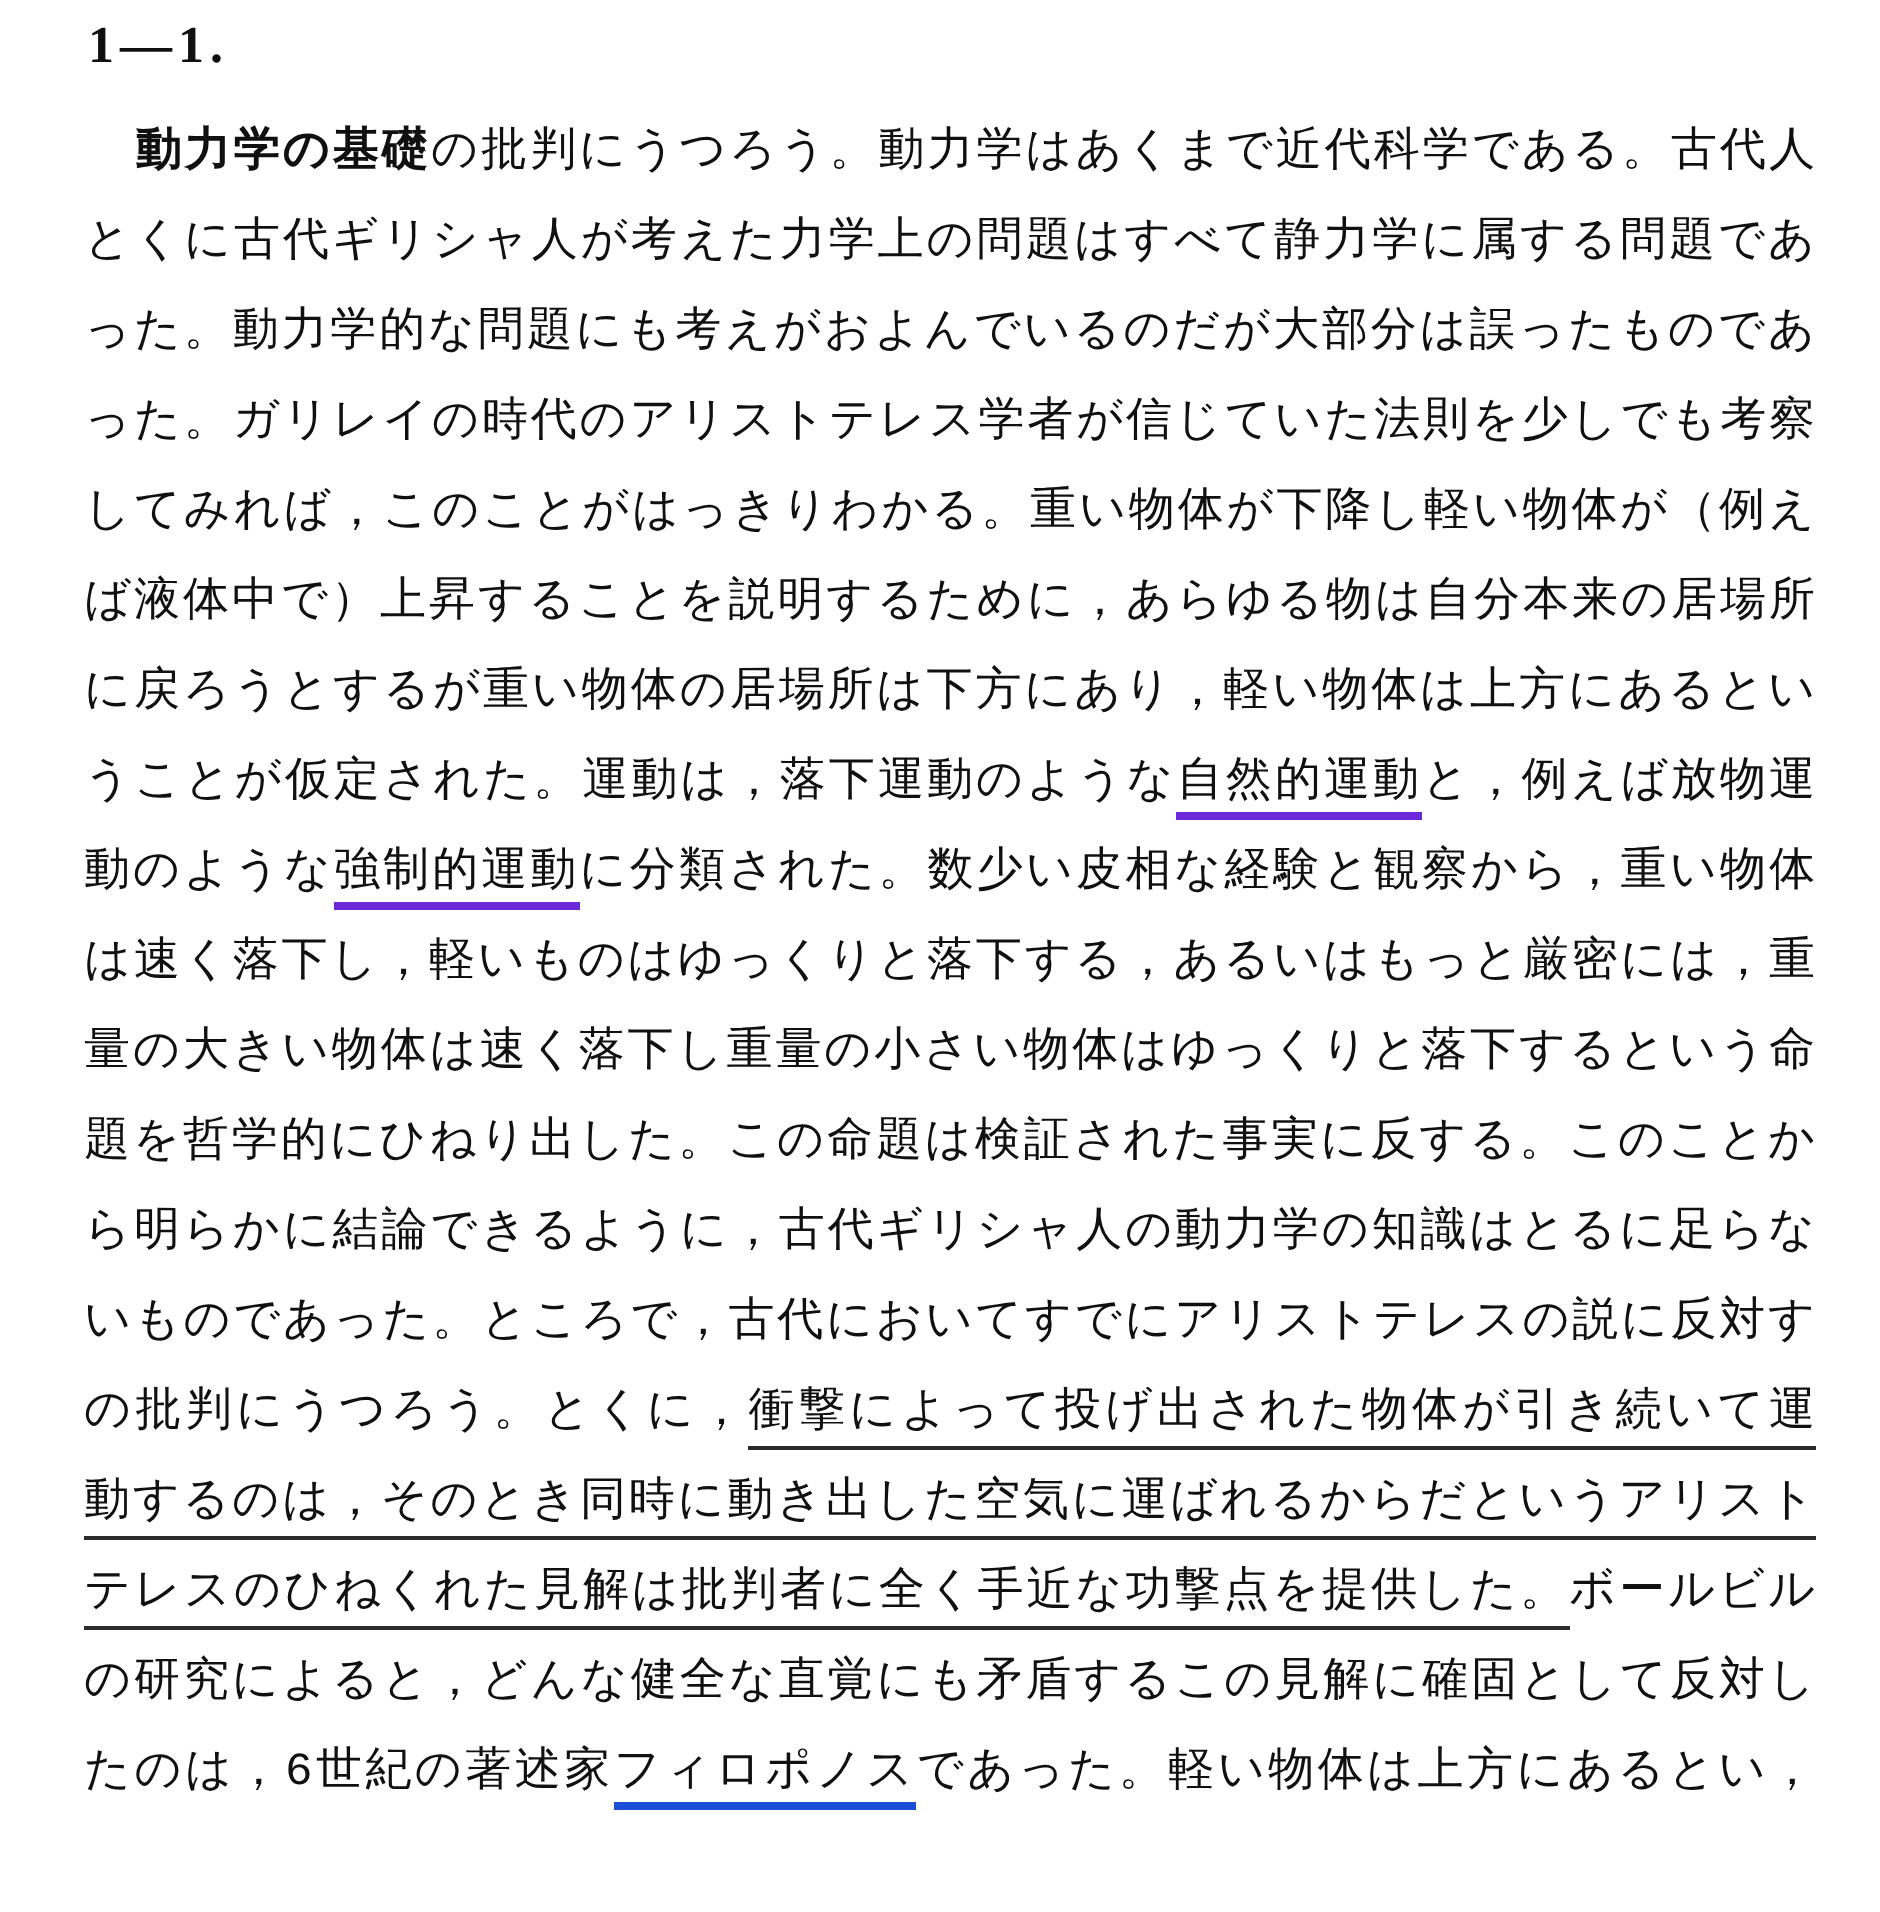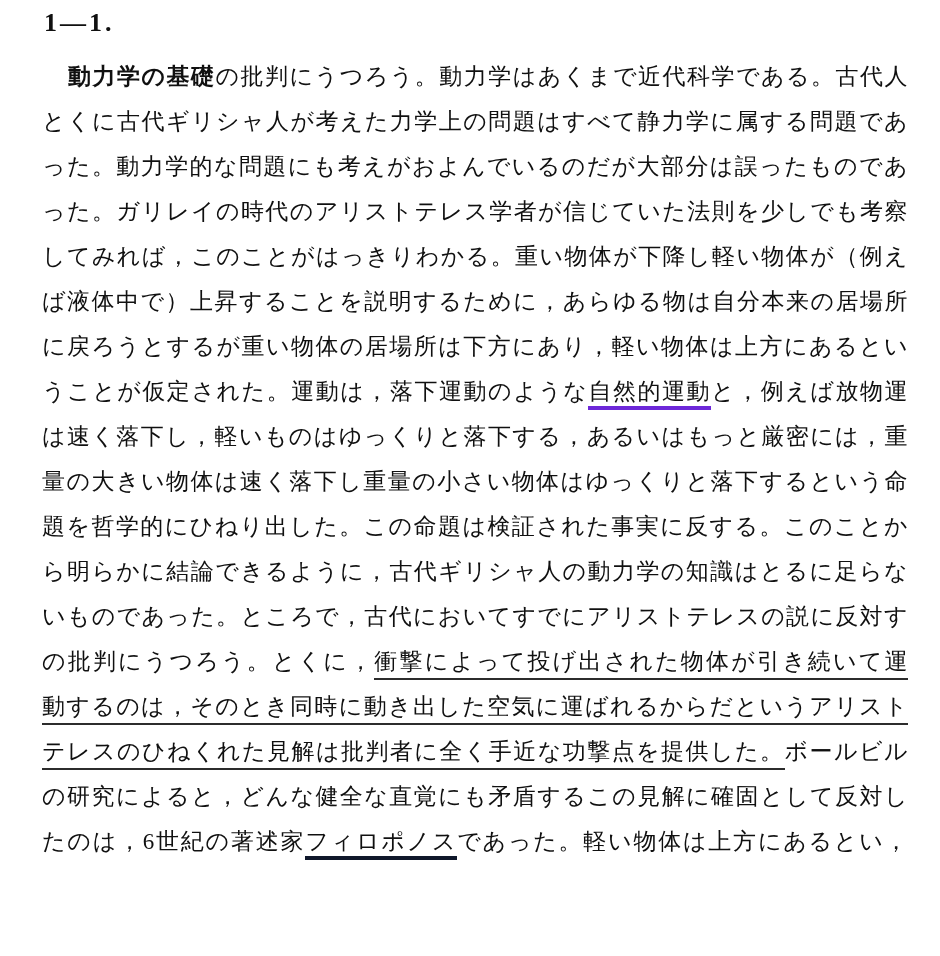--- a/index.html
+++ b/index.html
@@ -20,20 +20,21 @@
   }
   .section-number {
     font-size: 26px;
     font-weight: bold;
     letter-spacing: 3px;
     margin: 0 0 14px 2px;
     height: 32px;
   }
   .body-text {
     font-size: 23px;
+    font-family: Liberation Mono, monospace;
   }
   .ln {
     margin: 0;
     padding: 0;
     height: 45px;
     line-height: 45px;
     text-align: justify;
     text-align-last: justify;
     letter-spacing: 0.5px;
   }
@@ -43,38 +44,39 @@
   .u {
     border-bottom: 4px solid #6d28d9;
     padding-bottom: 2px;
   }
   .u-pencil {
     border-bottom: 2px solid #2c2c2c;
     padding-bottom: 4px;
     margin-top: 44px;
   }
   .u-heavy {
-    border-bottom: 4px solid #0f172a;
+    border-bottom: 4px solid #1d4ed8;
     padding-bottom: 2px;
   }
 </style>
 </head>
 <body>
 
 <div class="page">
   <div class="section-number">1—1.</div>
   <div class="body-text">
     <p class="ln indent"><span class="bold">動力学の基礎</span><span>の批判にうつろう。動力学はあくまで近代科学である。古代人</span></p>
     <p class="ln"><span>とくに古代ギリシャ人が考えた力学上の問題はすべて静力学に属する問題であ</span></p>
     <p class="ln"><span>った。動力学的な問題にも考えがおよんでいるのだが大部分は誤ったものであ</span></p>
     <p class="ln"><span>った。ガリレイの時代のアリストテレス学者が信じていた法則を少しでも考察</span></p>
     <p class="ln"><span>してみれば，このことがはっきりわかる。重い物体が下降し軽い物体が（例え</span></p>
     <p class="ln"><span>ば液体中で）上昇することを説明するために，あらゆる物は自分本来の居場所</span></p>
     <p class="ln"><span>に戻ろうとするが重い物体の居場所は下方にあり，軽い物体は上方にあるとい</span></p>
     <p class="ln"><span>うことが仮定された。運動は，落下運動のような</span><span class="u">自然的運動</span><span>と，例えば放物運</span></p>
+    <p class="ln"><span>動のような</span><span class="u">強制的運動</span><span>に分類された。数少い皮相な経験と観察から，重い物体</span></p>
     <p class="ln"><span>は速く落下し，軽いものはゆっくりと落下する，あるいはもっと厳密には，重</span></p>
     <p class="ln"><span>量の大きい物体は速く落下し重量の小さい物体はゆっくりと落下するという命</span></p>
     <p class="ln"><span>題を哲学的にひねり出した。この命題は検証された事実に反する。このことか</span></p>
     <p class="ln"><span>ら明らかに結論できるように，古代ギリシャ人の動力学の知識はとるに足らな</span></p>
     <p class="ln"><span>いものであった。ところで，古代においてすでにアリストテレスの説に反対す</span></p>
     <p class="ln"><span>の批判にうつろう。とくに，</span><span class="u-pencil">衝撃によって投げ出された物体が引き続いて運</span></p>
     <p class="ln"><span class="u-pencil">動するのは，そのとき同時に動き出した空気に運ばれるからだというアリスト</span></p>
     <p class="ln"><span class="u-pencil">テレスのひねくれた見解は批判者に全く手近な功撃点を提供した。</span><span>ボールビル</span></p>
     <p class="ln"><span>の研究によると，どんな健全な直覚にも矛盾するこの見解に確固として反対し</span></p>
     <p class="ln"><span>たのは，6世紀の著述家</span><span class="u-heavy">フィロポノス</span><span>であった。軽い物体は上方にあるとい，</span></p>

